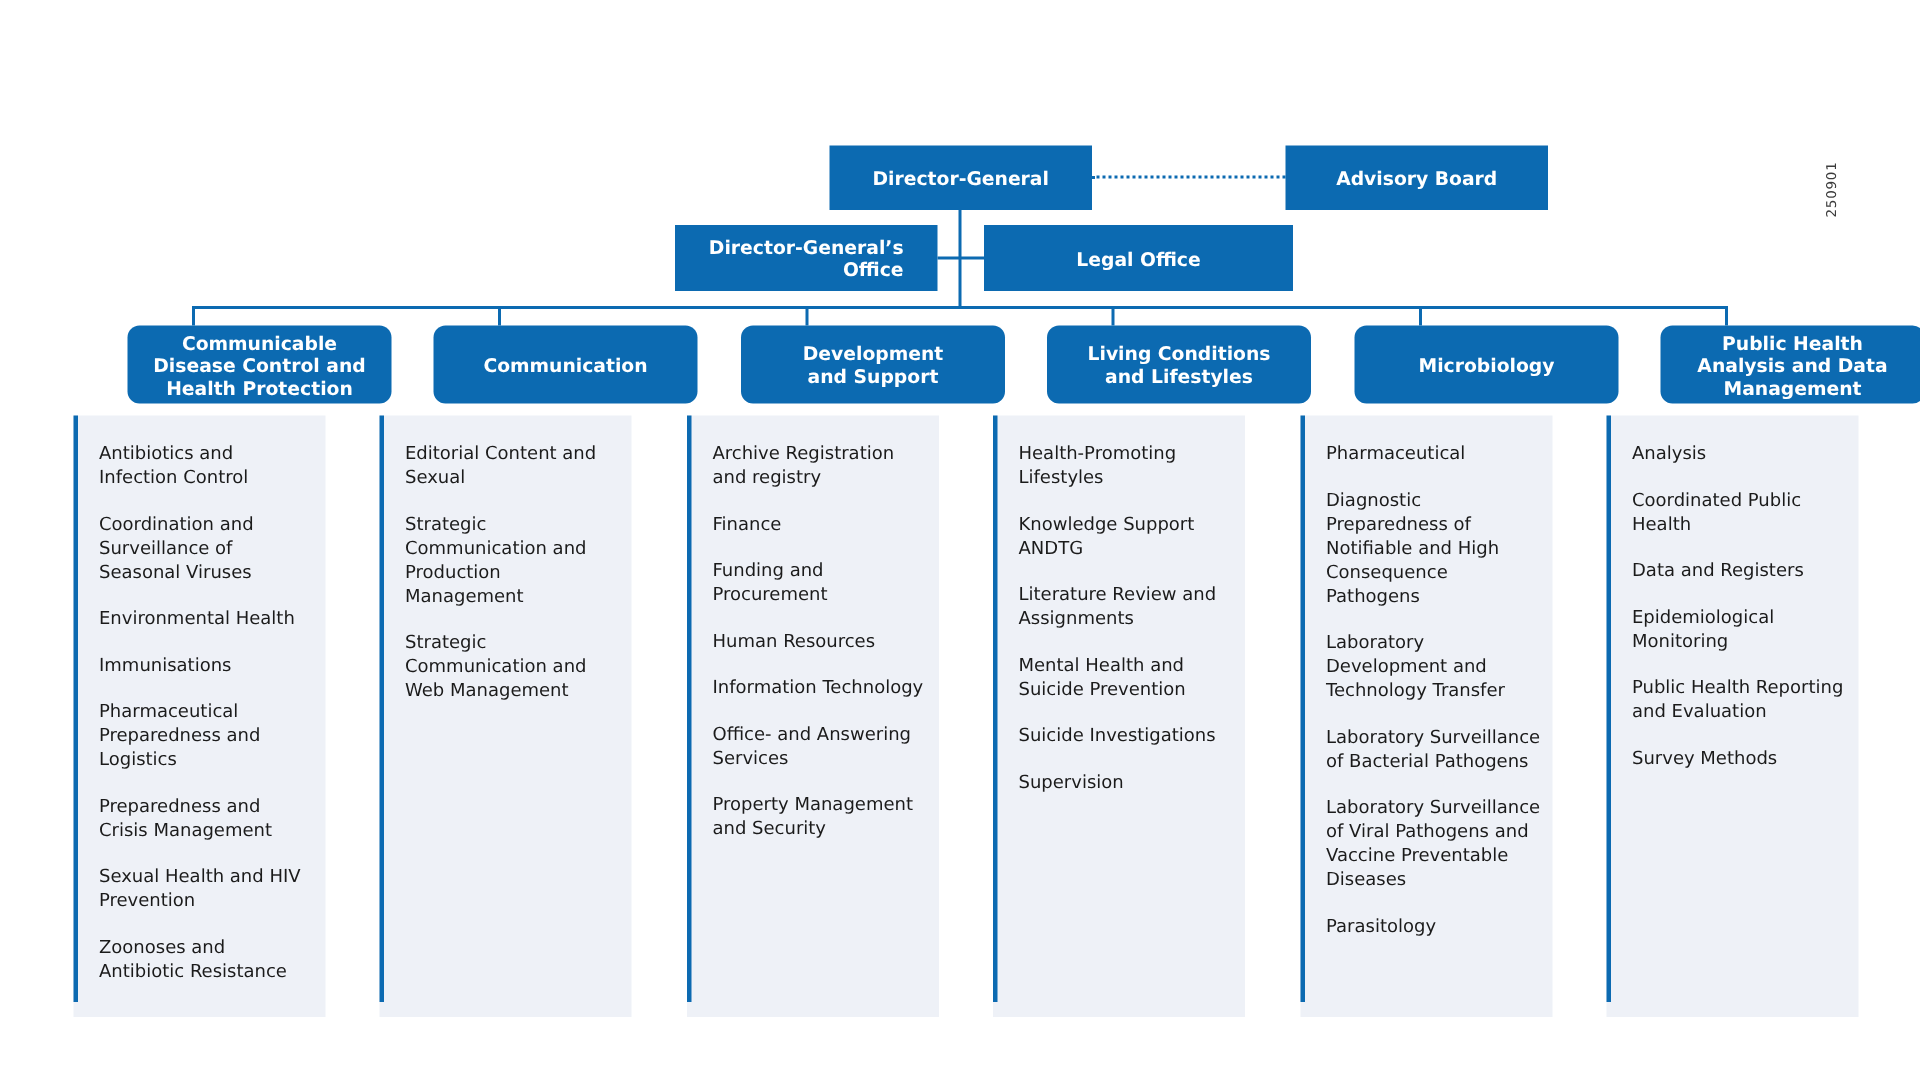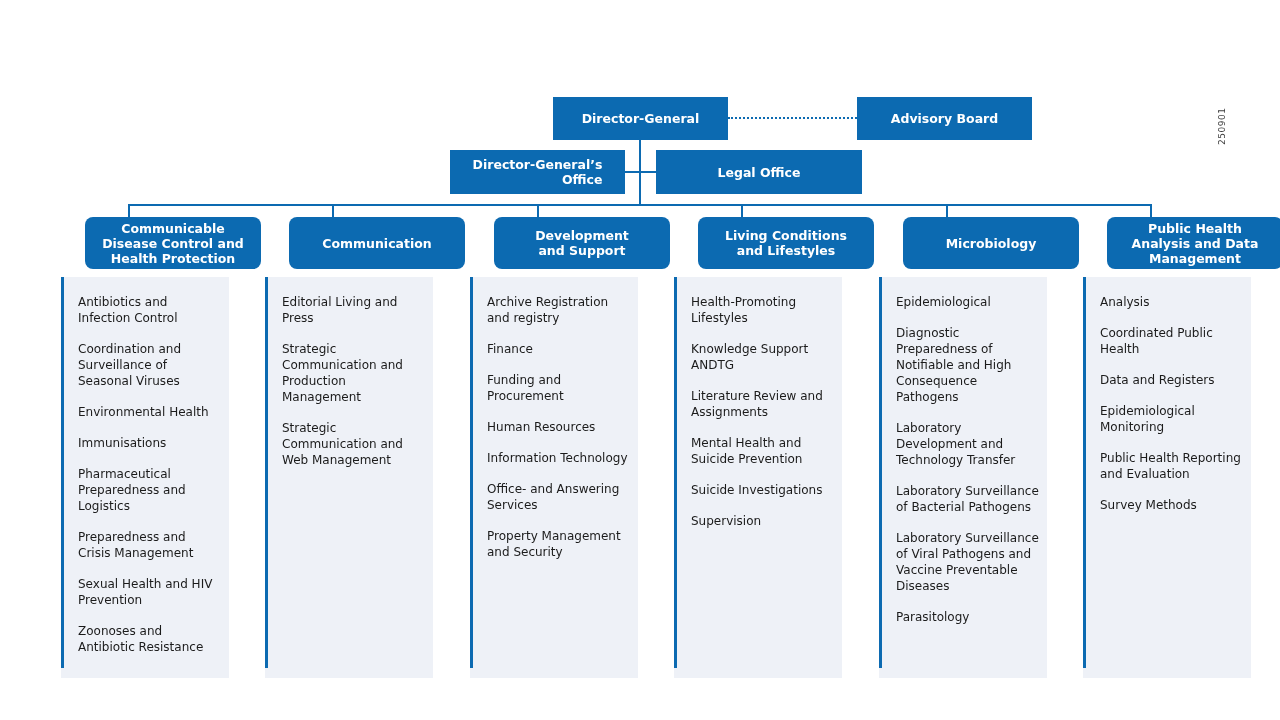--- a/index.html
+++ b/index.html
@@ -23,21 +23,20 @@
   .dotted{position:absolute;border-top:2px dotted var(--blue);height:0;}
   .dept{position:absolute;top:217px;width:176px;padding-left:44px;}
   .dept-header{
     position:relative;width:176px;height:52px;background:var(--blue);color:#fff;
     font-weight:bold;border-radius:8px;display:flex;align-items:center;justify-content:center;
     text-align:center;font-size:12.5px;line-height:15px;white-space:pre-line;padding:2px 4px;
   }
   .panel{
     position:absolute;top:60px;left:8px;width:168px;height:401px;
     background:var(--panel);
-    margin-left:12px;
   }
   .panel-accent{position:absolute;left:0;top:0;width:3px;height:391px;background:var(--blue);}
   .units{padding:17px 8px 0 17px;}
   .unit{font-size:12px;line-height:16px;margin-bottom:15px;color:var(--ink);}
   .docnum{
     position:absolute;left:1217px;top:93px;height:52px;
     writing-mode:vertical-rl;transform:rotate(180deg);
     font-size:9px;color:#3c3c3c;letter-spacing:0.5px;
   }
 </style>
@@ -84,21 +83,21 @@
           <div class="unit">Zoonoses and Antibiotic Resistance</div>
         </div>
     </div>
   </div>
 
   <div class="dept" style="left: 245px;">
     <div class="dept-header">Communication</div>
     <div class="panel">
       <div class="panel-accent"></div>
       <div class="units">
-          <div class="unit">Editorial Living and Press</div>
+          <div class="unit">Editorial Content and Sexual</div>
           <div class="unit">Strategic Communication and Production Management</div>
           <div class="unit">Strategic Communication and Web Management</div>
         </div>
     </div>
   </div>
 
   <div class="dept" style="left: 450px;">
     <div class="dept-header">Development
 and Support</div>
     <div class="panel">
@@ -129,21 +128,21 @@
           <div class="unit">Supervision</div>
         </div>
     </div>
   </div>
 
   <div class="dept" style="left: 859px;">
     <div class="dept-header">Microbiology</div>
     <div class="panel">
       <div class="panel-accent"></div>
       <div class="units">
-          <div class="unit">Epidemiological</div>
+          <div class="unit">Pharmaceutical</div>
           <div class="unit">Diagnostic Preparedness of Notifiable and High Consequence Pathogens</div>
           <div class="unit">Laboratory Development and Technology Transfer</div>
           <div class="unit">Laboratory Surveillance of Bacterial Pathogens</div>
           <div class="unit">Laboratory Surveillance of Viral Pathogens and Vaccine Preventable Diseases</div>
           <div class="unit">Parasitology</div>
         </div>
     </div>
   </div>
 
   <div class="dept" style="left: 1063px;">

